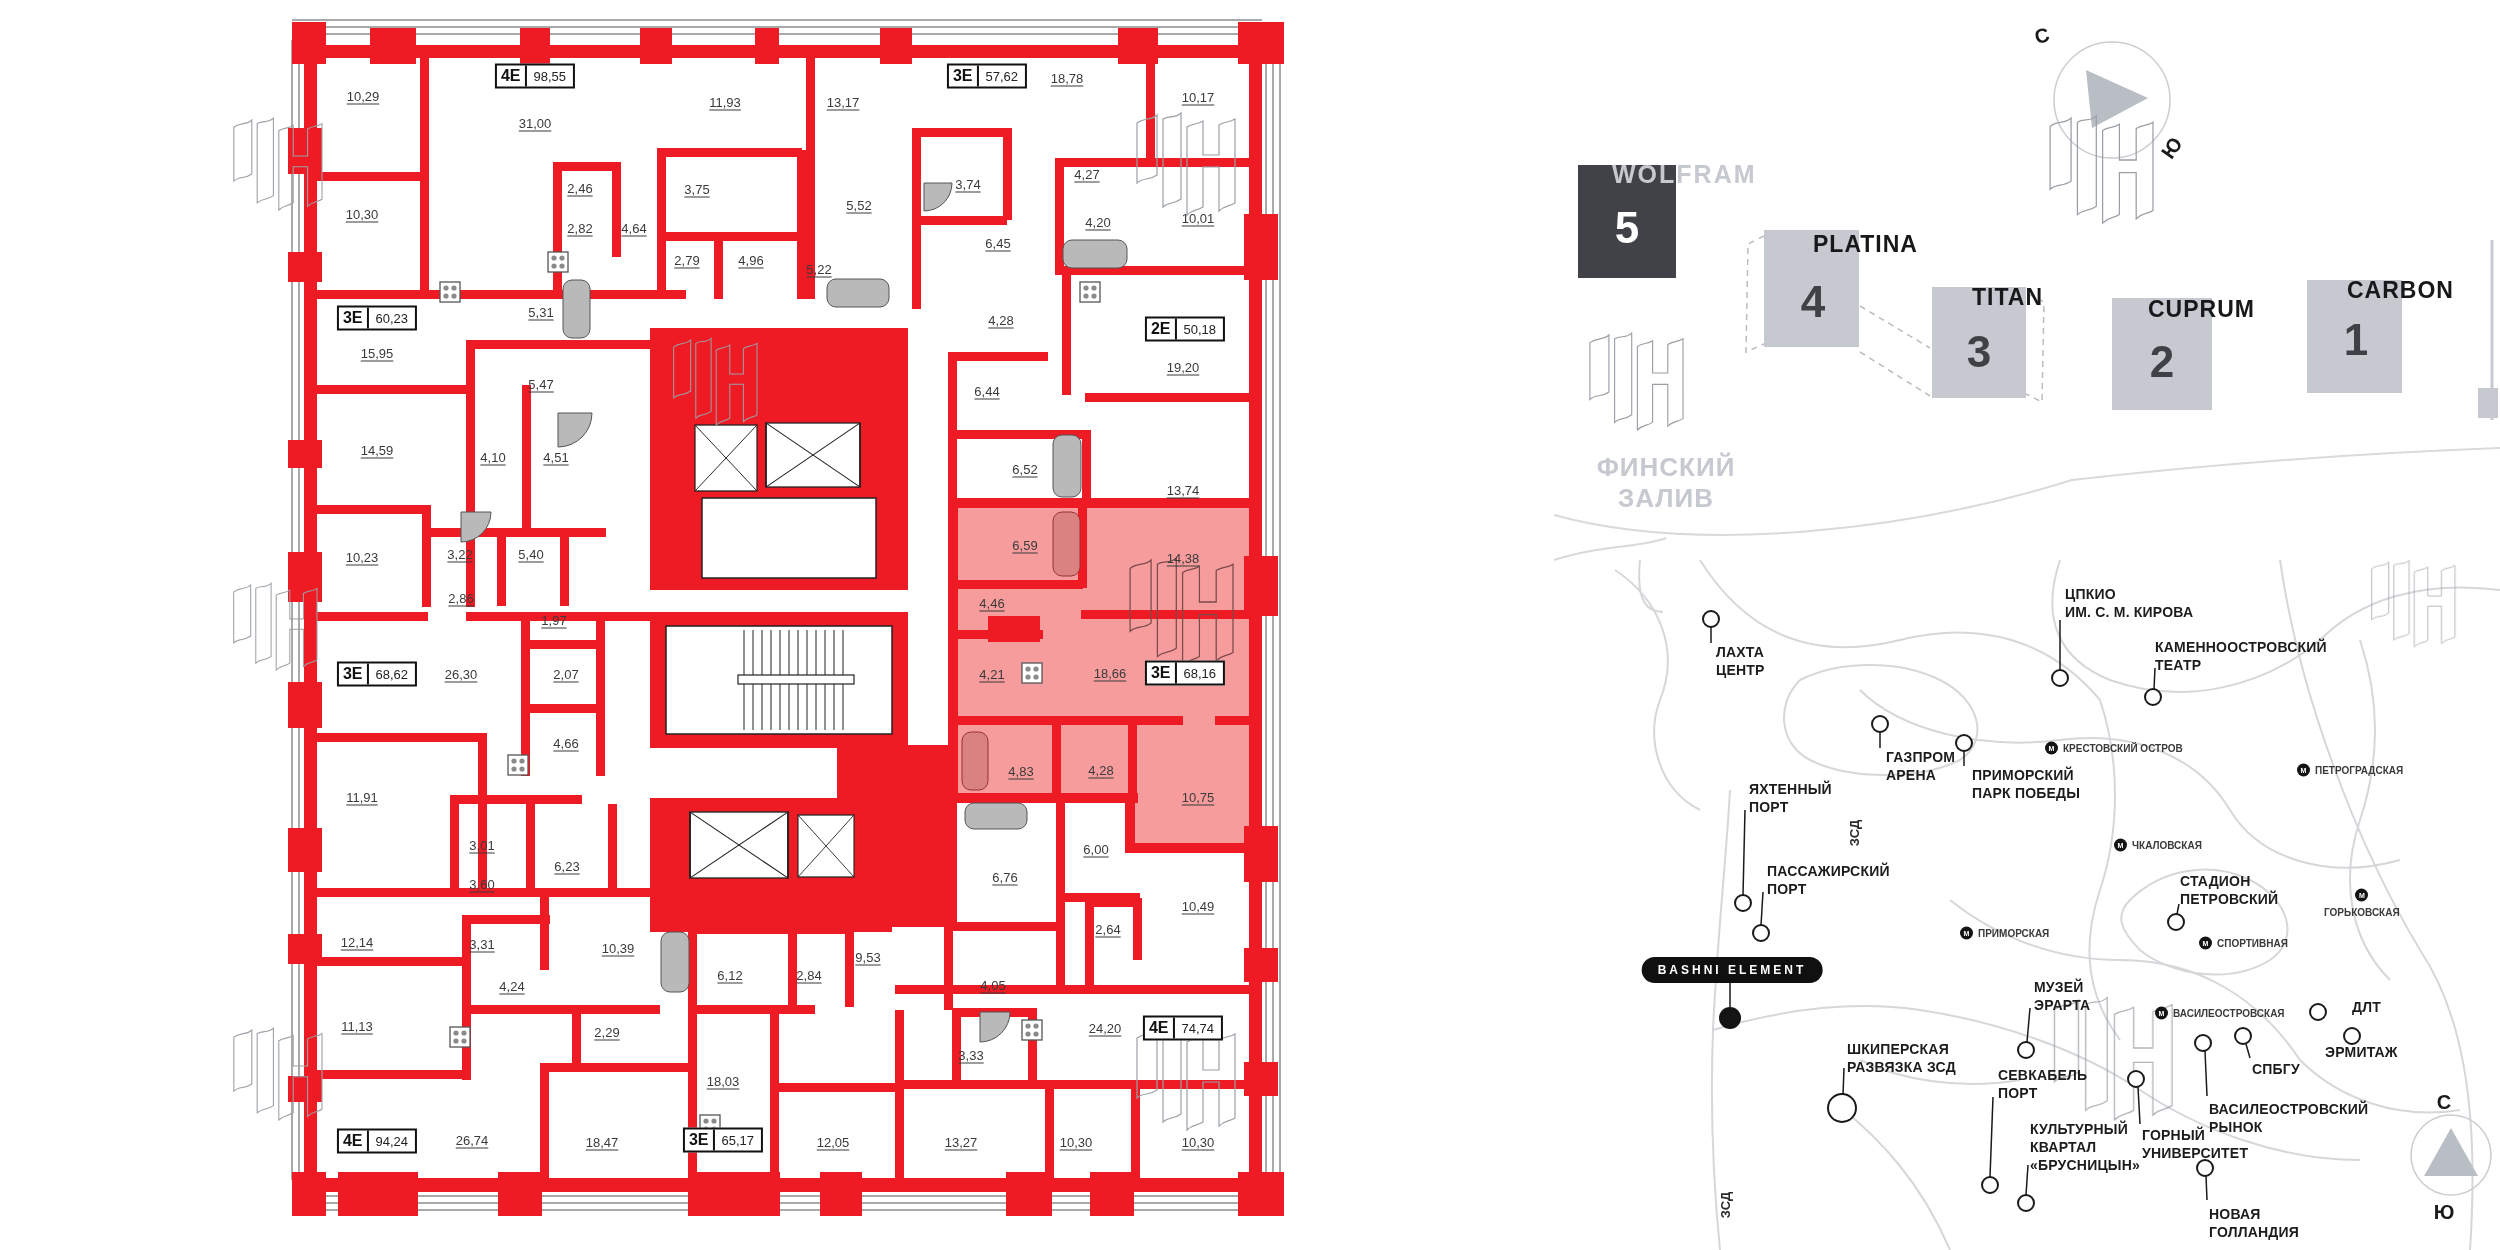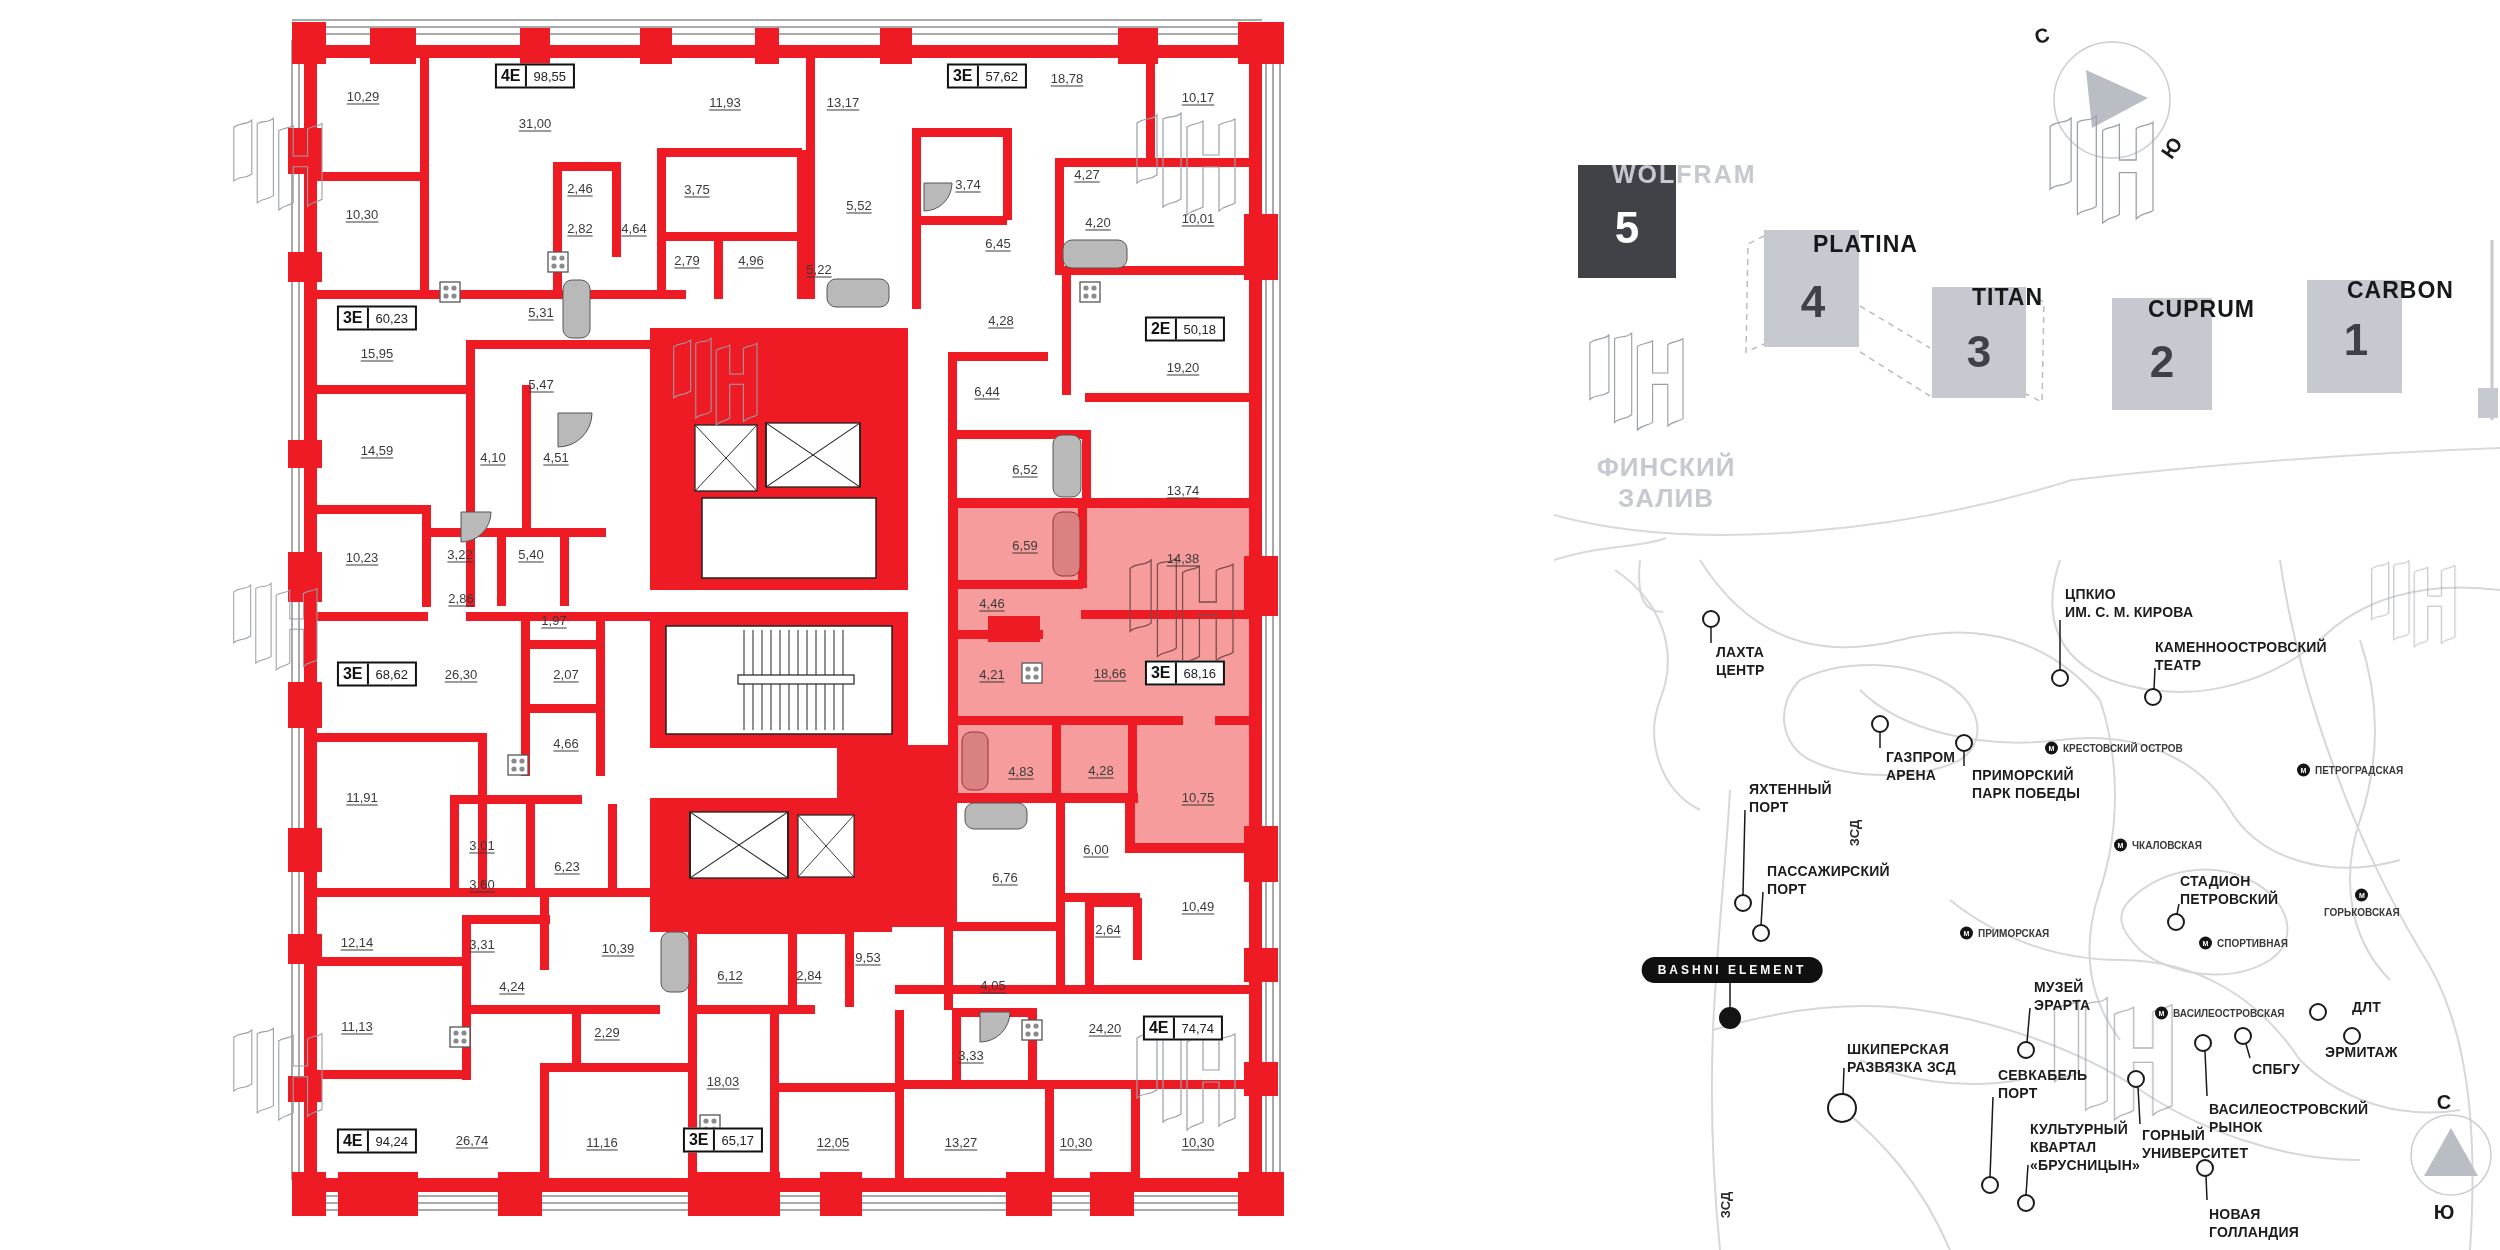--- a/index.html
+++ b/index.html
@@ -430,21 +430,21 @@
       <span class="room-label" style="left: 482px; top: 845px;">3,01</span>
       <span class="room-label" style="left: 567px; top: 866px;">6,23</span>
       <span class="room-label" style="left: 482px; top: 884px;">3,60</span>
       <span class="room-label" style="left: 357px; top: 942px;">12,14</span>
       <span class="room-label" style="left: 482px; top: 944px;">3,31</span>
       <span class="room-label" style="left: 618px; top: 948px;">10,39</span>
       <span class="room-label" style="left: 512px; top: 986px;">4,24</span>
       <span class="room-label" style="left: 357px; top: 1026px;">11,13</span>
       <span class="room-label" style="left: 607px; top: 1032px;">2,29</span>
       <span class="room-label" style="left: 472px; top: 1140px;">26,74</span>
-      <span class="room-label" style="left: 602px; top: 1142px;">11,16</span>
+      <span class="room-label" style="left: 602px; top: 1142px;">18,47</span>
       <span class="room-label" style="left: 730px; top: 975px;">6,12</span>
       <span class="room-label" style="left: 809px; top: 975px;">2,84</span>
       <span class="room-label" style="left: 868px; top: 957px;">9,53</span>
       <span class="room-label" style="left: 723px; top: 1081px;">18,03</span>
       <span class="room-label" style="left: 833px; top: 1142px;">12,05</span>
       <span class="room-label" style="left: 961px; top: 1142px;">13,27</span>
       <span class="room-label" style="left: 993px; top: 985px;">4,05</span>
       <span class="room-label" style="left: 971px; top: 1055px;">3,33</span>
       <span class="room-label" style="left: 1198px; top: 906px;">10,49</span>
       <span class="room-label" style="left: 1108px; top: 929px;">2,64</span>

